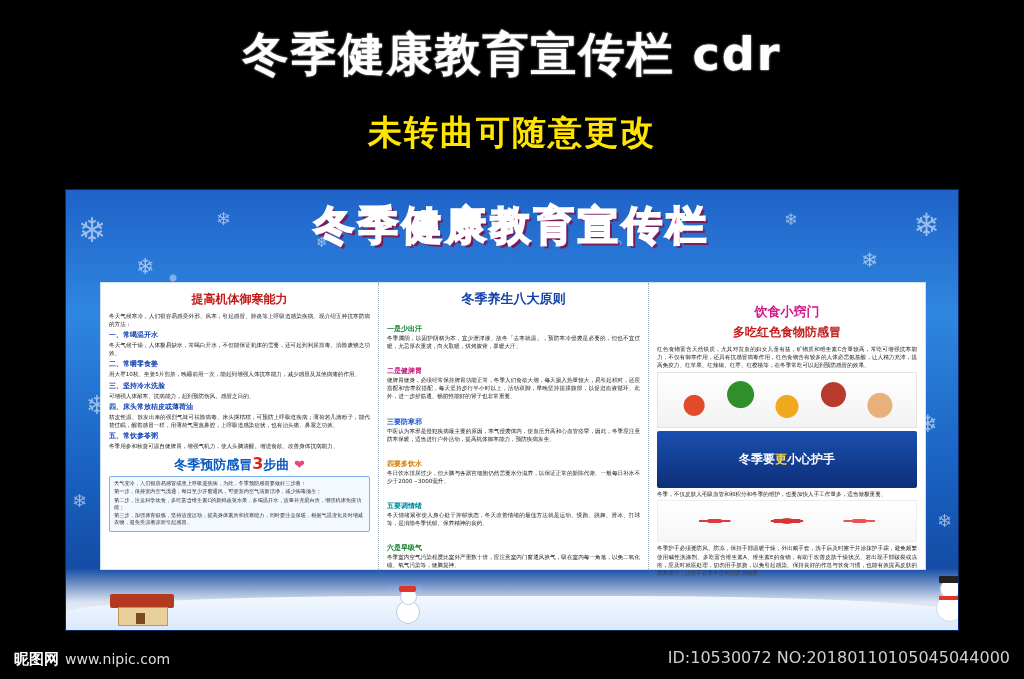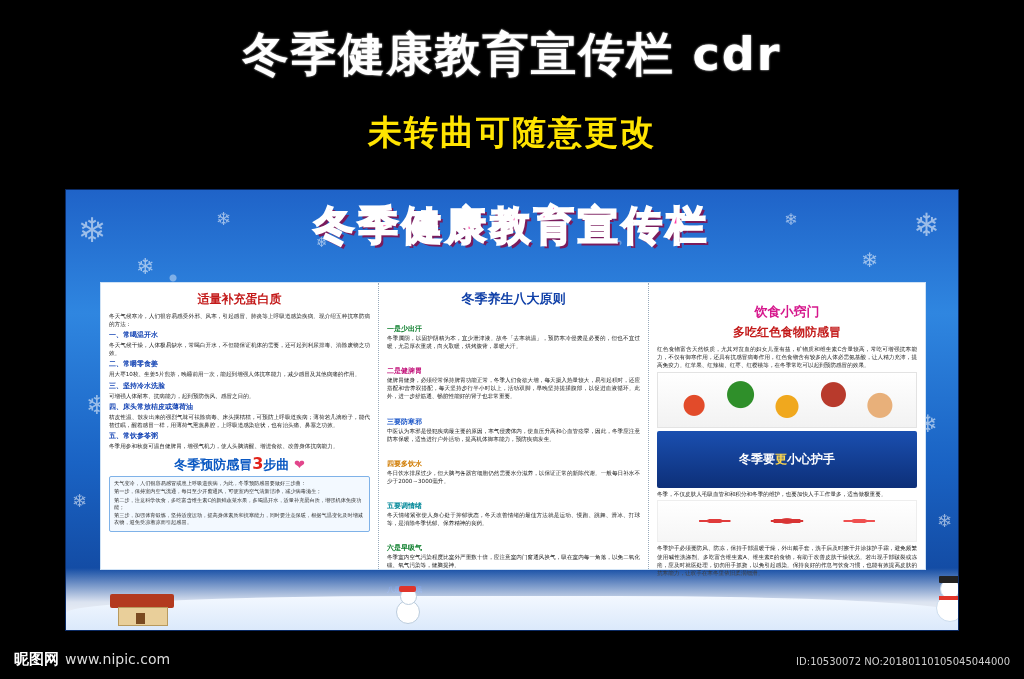--- a/index.html
+++ b/index.html
@@ -158,21 +158,21 @@
   .snowman2 .hat{width:20px;height:7px;background:#222;position:absolute;bottom:39px;left:3px;border-radius:1px;}
   .snowman2 .scarf{width:20px;height:4px;background:#e0352b;position:absolute;bottom:22px;left:3px;}
 
   
   .footer-left{
     position:absolute;left:14px;bottom:10px;color:#fff;font-size:15px;
   }
   .footer-left .logo{color:#fff;font-weight:bold;}
   .footer-left .url{color:#dcdcdc;font-size:14px;margin-left:6px;}
   .footer-right{
-    position:absolute;right:14px;bottom:12px;color:#cfcfcf;font-size:10px;
+    position:absolute;right:14px;bottom:12px;color:#cfcfcf;font-size:16px;
   }
 </style>
 </head>
 <body>
 
 <div class="top-title">冬季健康教育宣传栏 cdr</div>
 <div class="top-sub">未转曲可随意更改</div>
 
 <div class="board">
 
@@ -190,21 +190,21 @@
     <span class="flake" style="right:6px;top:320px;font-size:18px;">❄</span>
   </div>
 
   <div class="board-header">
     <span class="board-title">冬季健康教育宣传栏</span>
   </div>
 
   <div class="panel">
 
     <div class="col col-1">
-      <div class="h-red">适量补充蛋白质</div>
+      <div class="h-red">提高机体御寒能力</div>
       <p class="p">冬天气候寒冷，人们很容易感受外邪、风寒，引起感冒、肺炎等上呼吸道感染疾病。现介绍五种抗寒防病的方法：</p>
 
       <div class="sub-blue">一、常喝温开水</div>
       <p class="p">冬天气候干燥，人体极易缺水，常喝白开水，不但能保证机体的需要，还可起到利尿排毒、消除废物之功效。</p>
 
       <div class="sub-blue">二、常嚼零食姜</div>
       <p class="p">用大枣10枚、生姜5片煎茶，晚睡前用一次，能起到增强人体抗寒能力，减少感冒及其他病痛的作用。</p>
 
       <div class="sub-blue">三、坚持冷水洗脸</div>
       <p class="p">可增强人体耐寒、抗病能力，起到预防伤风、感冒之目的。</p>

